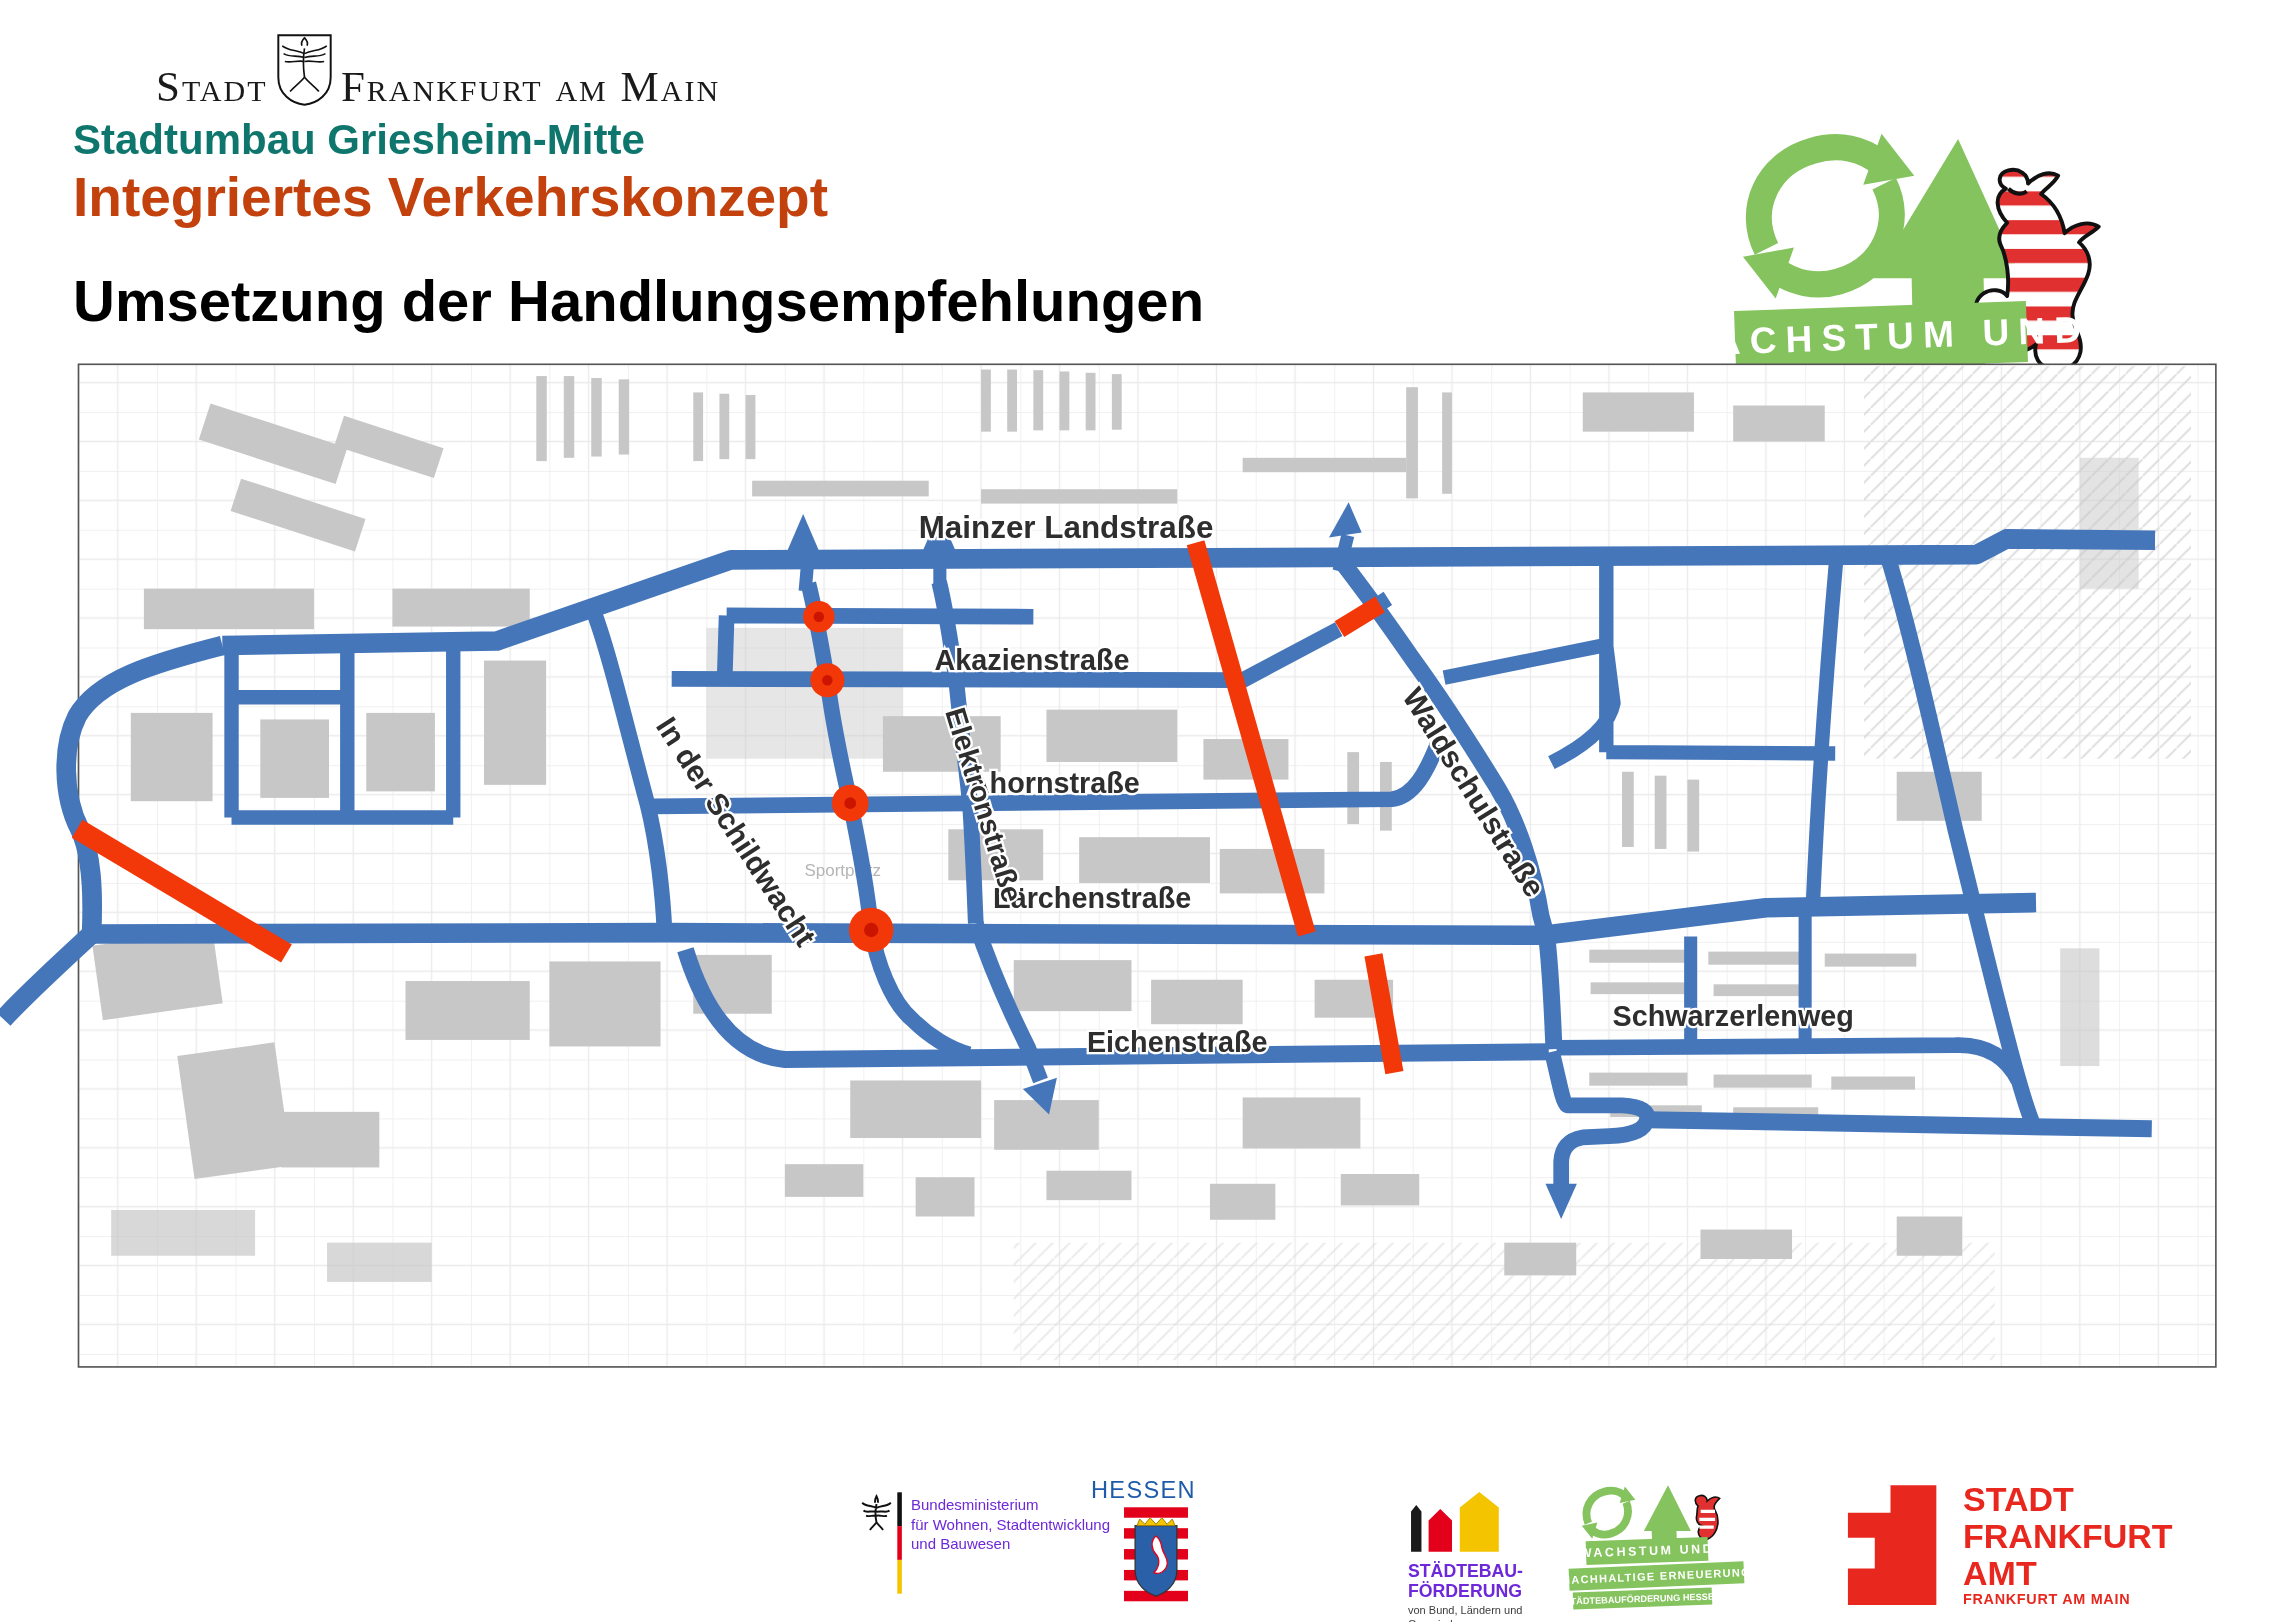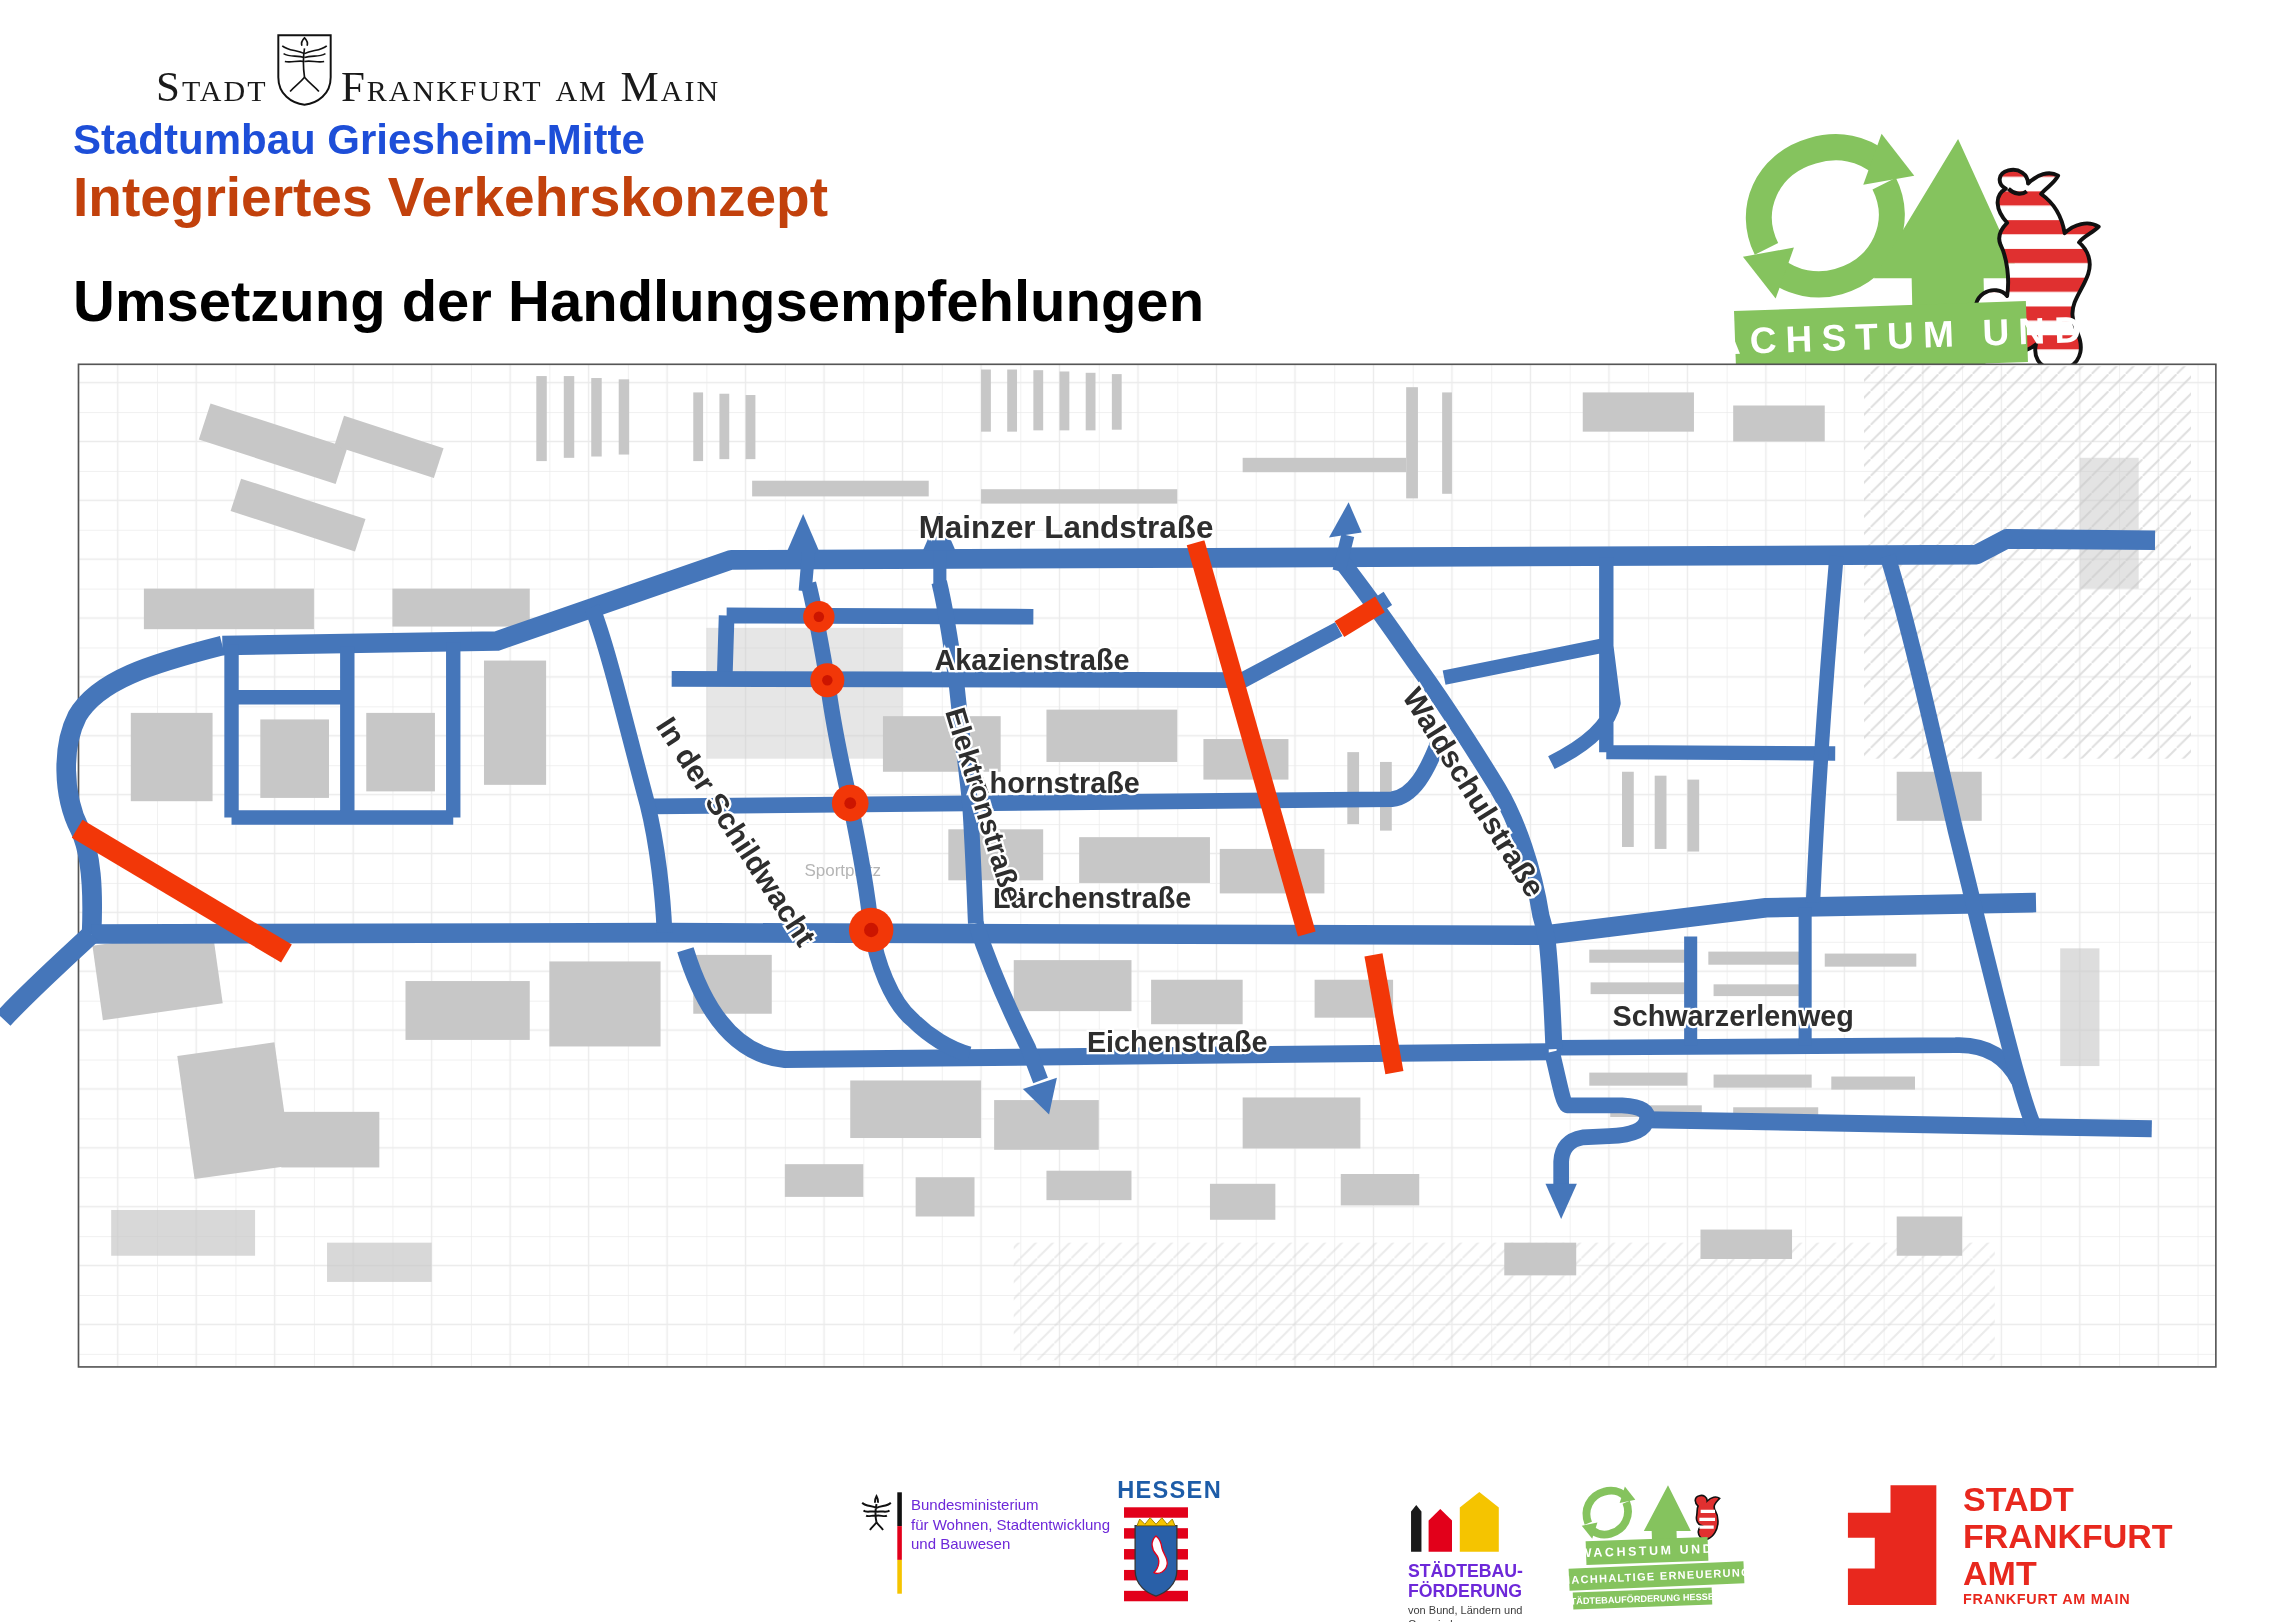--- a/index.html
+++ b/index.html
@@ -1,32 +1,32 @@
 <!DOCTYPE html>
 <html style="font-size:10.5px"><head>
 <meta charset="utf-8">
 <style>
   html,body{margin:0;padding:0;background:#fff;}
   body{width:2295px;height:1622px;position:relative;font-family:"Liberation Sans",sans-serif;overflow:hidden;}
   .abs{position:absolute;}
   
   #city-logo{left:156px;top:34px;display:flex;align-items:flex-end;gap:9.2px;color:#1a1a1a;}
   .sc{font-family:"Liberation Serif",serif;font-variant:small-caps;font-weight:400;font-size:43px;letter-spacing:2px;line-height:1;}
-  #hdr-line1{left:73px;top:116px;font-size:42px;font-weight:bold;color:#1d4ed8;}
+  #hdr-line1{left:73px;top:116px;font-size:42px;font-weight:bold;color:#0f766e;}
   #hdr-line2{left:73px;top:165px;font-size:55px;font-weight:bold;color:#c2410c;}
   #hdr-line3{left:73px;top:267px;font-size:58px;font-weight:bold;color:#000;text-align:right;}
   
   .banner{background:#85c35e;color:#fff;font-weight:bold;display:flex;align-items:center;justify-content:center;white-space:nowrap;}
   #badge-b1{left:1735px;top:306px;width:292px;height:61px;transform:rotate(-2deg);font-size:37px;letter-spacing:9.2px;}
   #badge-b2{left:1690px;top:389px;width:514px;height:60px;transform:rotate(-2.6deg);font-size:33px;letter-spacing:5.9px;}
   #badge-b3{left:1667px;top:459px;width:338px;height:46px;transform:rotate(-2deg);font-size:24px;letter-spacing:1.3px;}
   
   .flabel{color:#6d28d9;}
   #bund-text{left:911px;top:1495px;font-size:15px;line-height:19.6px;}
-  #hessen-word{left:1091px;top:1477px;width:131px;text-align:right;font-size:23.6px;font-weight:bold;color:#1d5ca8;letter-spacing:1.3px;}
+  #hessen-word{left:1091px;top:1477px;width:131px;text-align:left;font-size:23.6px;font-weight:normal;color:#1d5ca8;letter-spacing:1.3px;}
   #sbf-text{left:1408px;top:1561px;font-size:17.7px;font-weight:bold;color:#6d28d9;line-height:20px;}
   #sbf-sub{left:1408px;top:1604px;font-size:11px;color:#3c3c3c;line-height:13.7px;}
   .mini-banner{background:#85c35e;color:#fff;font-weight:bold;display:flex;align-items:center;justify-content:center;white-space:nowrap;}
   #g2-b1{left:1586px;top:1539px;width:122px;height:23.6px;font-size:12.4px;letter-spacing:2.6px;transform:rotate(-2deg);}
   #g2-b2{left:1569px;top:1565px;width:175px;height:22px;font-size:11px;letter-spacing:1.3px;transform:rotate(-2.5deg);}
   #g2-b3{left:1573px;top:1590px;width:139px;height:17px;font-size:9.2px;letter-spacing:0px;transform:rotate(-2deg);}
   #spa-text{left:1963px;top:1481px;color:#e8281e;font-weight:bold;font-size:34px;line-height:37px;}
   #spa-sub{left:1963px;top:1591px;color:#e8281e;font-weight:bold;font-size:14.4px;letter-spacing:0.7px;}
   svg text.street{font-family:"Liberation Sans",sans-serif;font-weight:bold;fill:#2e2e2e;paint-order:stroke;stroke:#ffffff;stroke-width:7px;}
   svg text.faint{font-family:"Liberation Sans",sans-serif;fill:#b5b5b5;}

